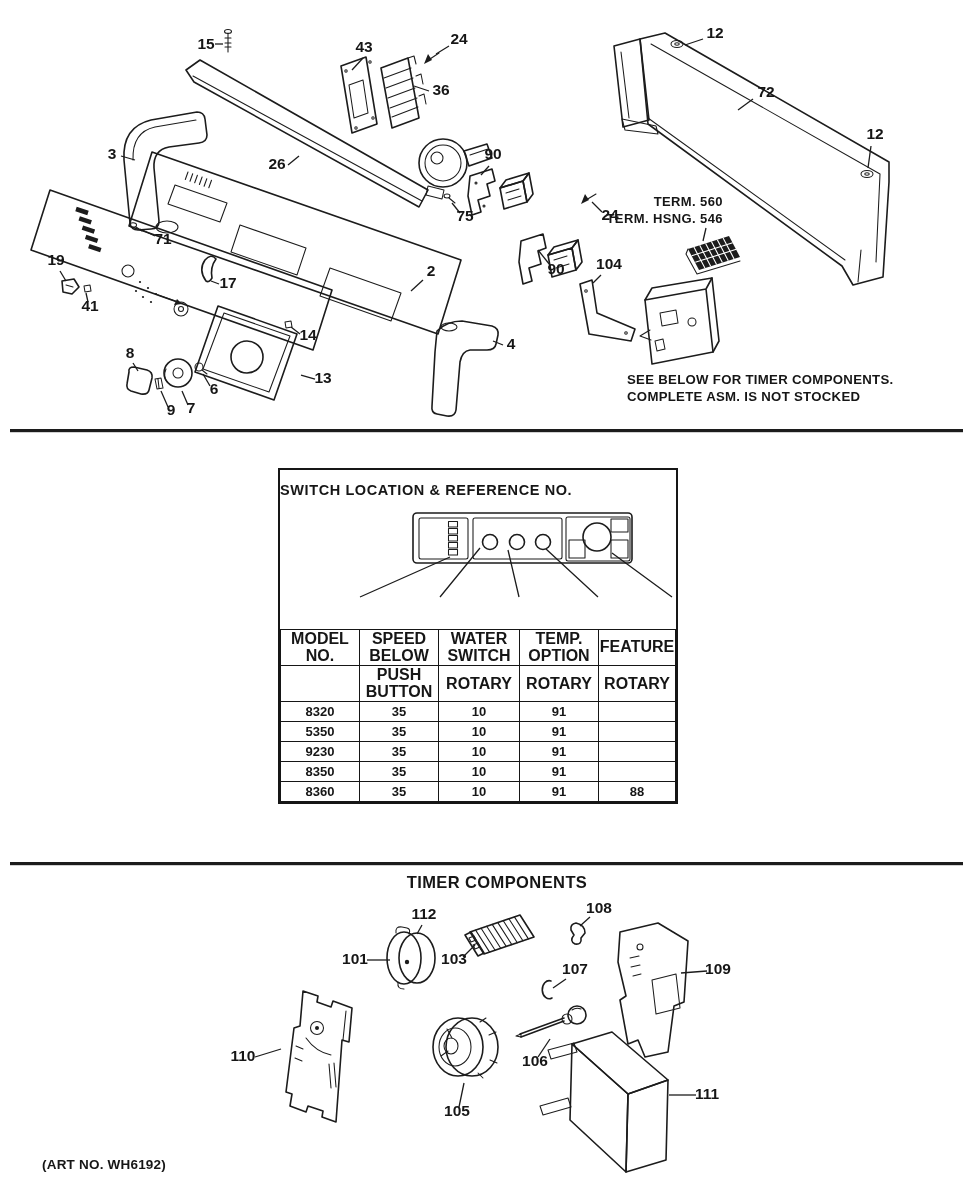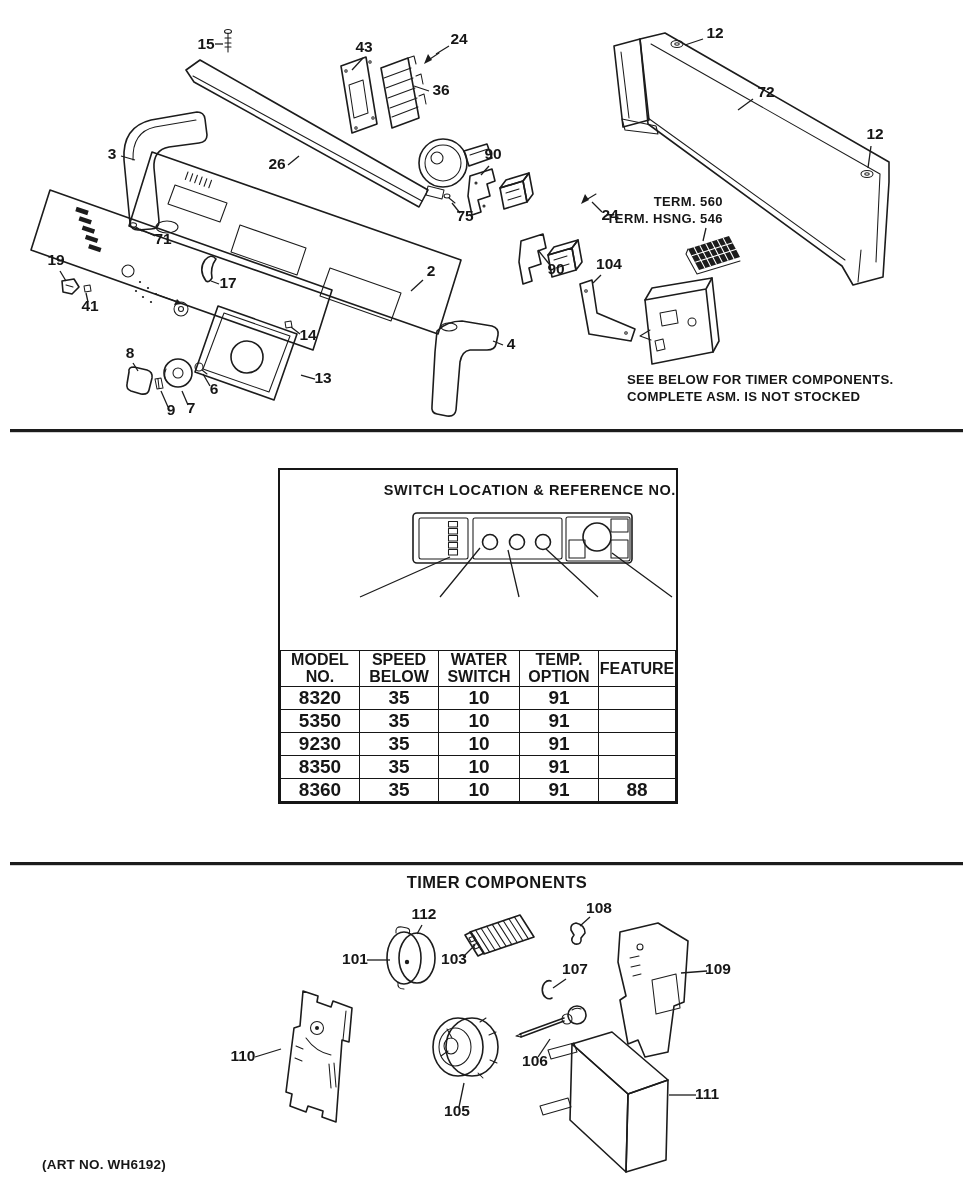--- a/index.html
+++ b/index.html
@@ -15,30 +15,30 @@
   .plabel{font-family:"Liberation Sans",sans-serif;font-weight:700;font-size:15.5px;
           fill:#161616;text-anchor:middle}
   .term{font-family:"Liberation Sans",sans-serif;font-weight:700;font-size:13px;
         fill:#161616;text-anchor:end;letter-spacing:.4px}
   .note{font-family:"Liberation Sans",sans-serif;font-weight:700;font-size:13.2px;
         fill:#161616;letter-spacing:.3px}
   .sect-title{font-family:"Liberation Sans",sans-serif;font-weight:700;font-size:16.5px;
         fill:#161616;text-anchor:middle;letter-spacing:.4px}
   .switch-table{position:absolute;left:278px;top:468px;width:400px;height:336px;
         border:2.5px solid #161616;box-sizing:border-box;background:transparent;z-index:2}
-  .switch-title{margin:12px 0 0;text-align:right;font-weight:700;font-size:14.5px;
+  .switch-title{margin:12px 0 0;text-align:left;font-weight:700;font-size:14.5px;
         letter-spacing:.6px}
   table.grid{position:absolute;left:0;right:0;bottom:0;width:100%;
         border-collapse:collapse;table-layout:fixed}
   table.grid th,table.grid td{border:1.6px solid #161616;text-align:center;
         padding:0;color:#161616;vertical-align:middle}
   table.grid th{font-size:16px;font-weight:700;line-height:1.1}
   table.grid th.h1{height:30px}
   table.grid tr.sub th{height:33px}
-  table.grid td{font-size:19px;font-weight:700;height:19px}
+  table.grid td{font-size:13px;font-weight:700;height:19px}
   .art-no{position:absolute;left:42px;top:1157px;font-size:13.5px;font-weight:700;
         letter-spacing:.2px;z-index:2}
 </style>
 </head>
 <body>
 
 <svg id="art" width="969" height="1200" viewBox="0 0 969 1200">
 
   <g>
     <rect x="10" y="429" width="953" height="3.2" class="fillb"></rect>
@@ -389,20 +389,27 @@
         <col style="width:77px">
     </colgroup>
     <tbody>
       <tr>
         <th class="h1">MODEL NO.</th>
         <th class="h1">SPEED BELOW</th>
         <th class="h1">WATER SWITCH</th>
         <th class="h1">TEMP. OPTION</th>
         <th class="h1">FEATURE</th>
       </tr>
+      <tr class="sub">
+        <th></th>
+        <th>PUSH BUTTON</th>
+        <th>ROTARY</th>
+        <th>ROTARY</th>
+        <th>ROTARY</th>
+      </tr>
       <tr>
         <td>8320</td>
         <td>35</td>
         <td>10</td>
         <td>91</td>
         <td></td>
       </tr>
       <tr>
         <td>5350</td>
         <td>35</td>

